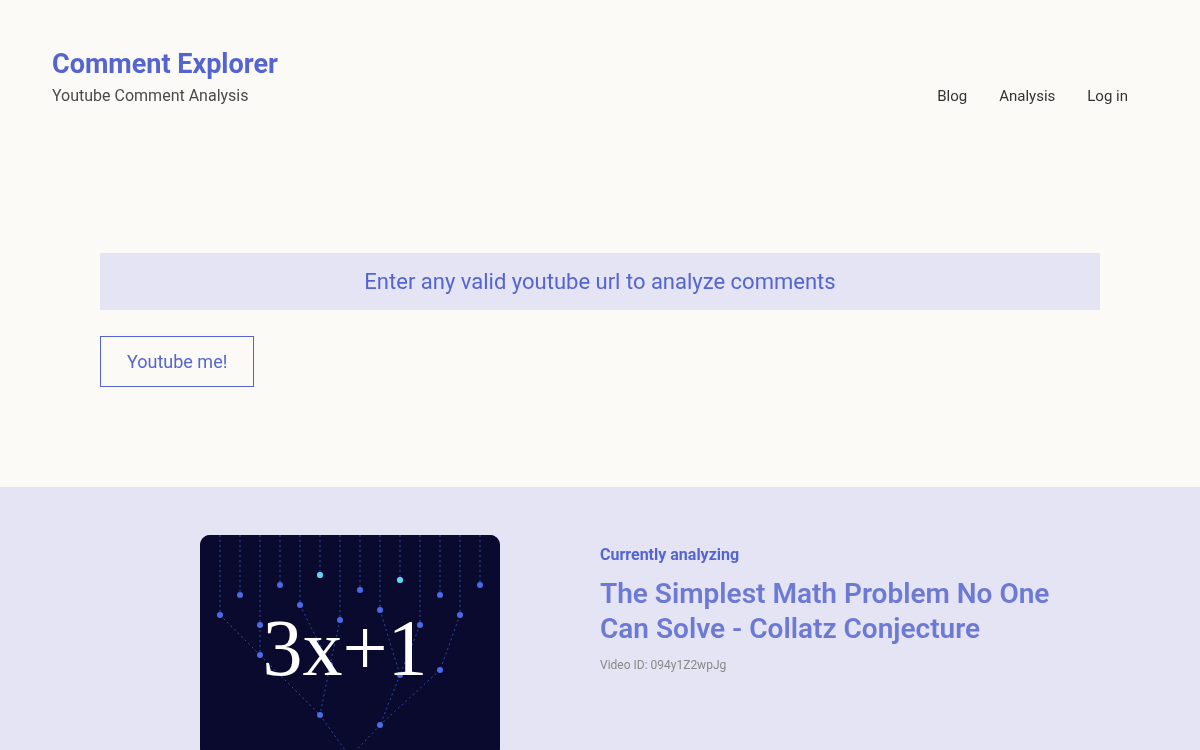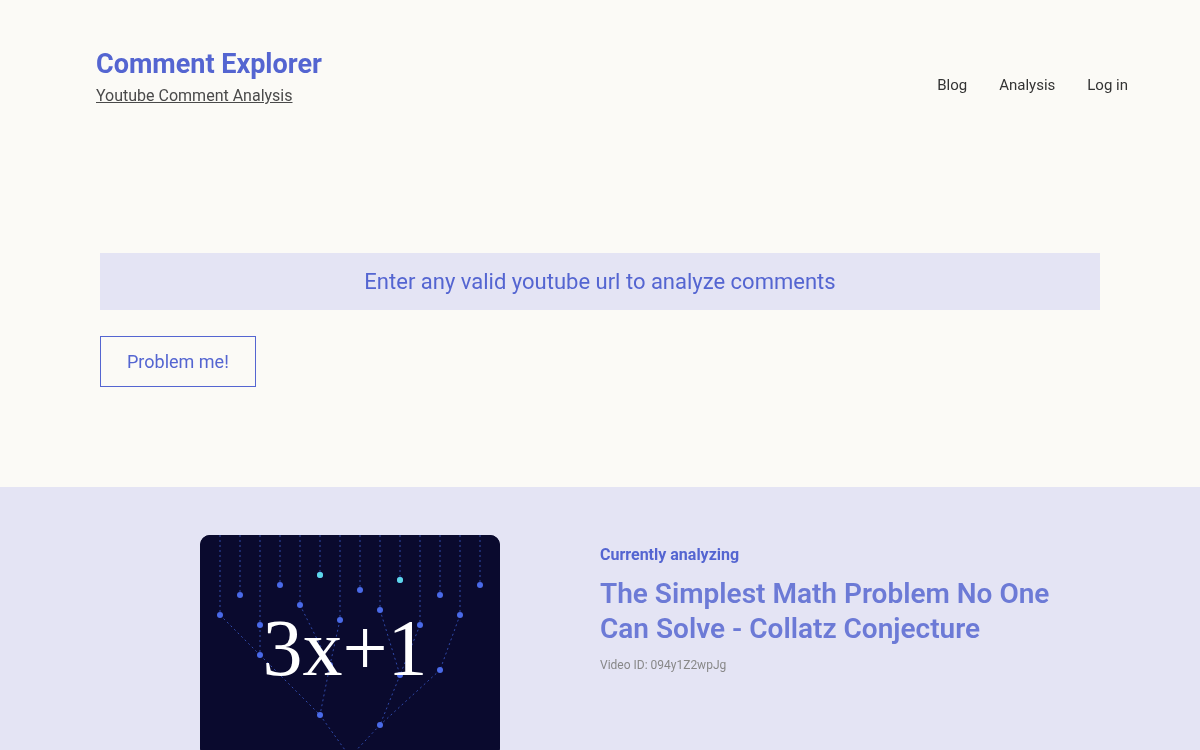--- a/index.html
+++ b/index.html
@@ -12,41 +12,40 @@
       font-family: -apple-system, BlinkMacSystemFont, 'Segoe UI', Roboto, Oxygen, Ubuntu, sans-serif;
       background-color: #fbfaf6;
       width: 1200px;
       height: 750px;
       overflow: hidden;
     }
     
     .header {
       display: flex;
       justify-content: space-between;
-      align-items: center;
-      padding: 48px 72px 0 96px;
+      align-items: flex-end;
+      padding: 48px 72px 0 52px;
     }
     
     .logo-section {
       display: flex;
       flex-direction: column;
     }
     
     .logo-title {
       font-size: 27px;
       font-weight: 700;
       color: #5465d1;
       line-height: 1.2;
     }
     
     .logo-subtitle {
       font-size: 16px;
       color: #4a4a4a;
       margin-top: 6px;
-      text-decoration: underline;
     }
     
     .nav {
       display: flex;
       gap: 32px;
       padding-top: 16px;
     }
     
     .nav-link {
       font-size: 15px;
@@ -152,21 +151,21 @@
   </div>
   <nav class="nav">
     <a class="nav-link">Blog</a>
     <a class="nav-link">Analysis</a>
     <a class="nav-link">Log in</a>
   </nav>
 </header>
 
 <section class="search-section">
   <input type="text" class="search-input" placeholder="Enter any valid youtube url to analyze comments" style="">
-  <button class="analyze-button">Problem me!</button>
+  <button class="analyze-button">Youtube me!</button>
 </section>
 
 <section class="analyzing-section">
   <div class="thumbnail-container">
     <svg class="thumbnail-svg" viewBox="0 0 300 222">
       <rect width="300" height="222" fill="#0a0a2e"></rect>
 
       <g stroke="#3a5ac8" stroke-width="1" fill="none" opacity="0.8">
 
         <line x1="20" y1="0" x2="20" y2="80" stroke-dasharray="2,3"></line>

